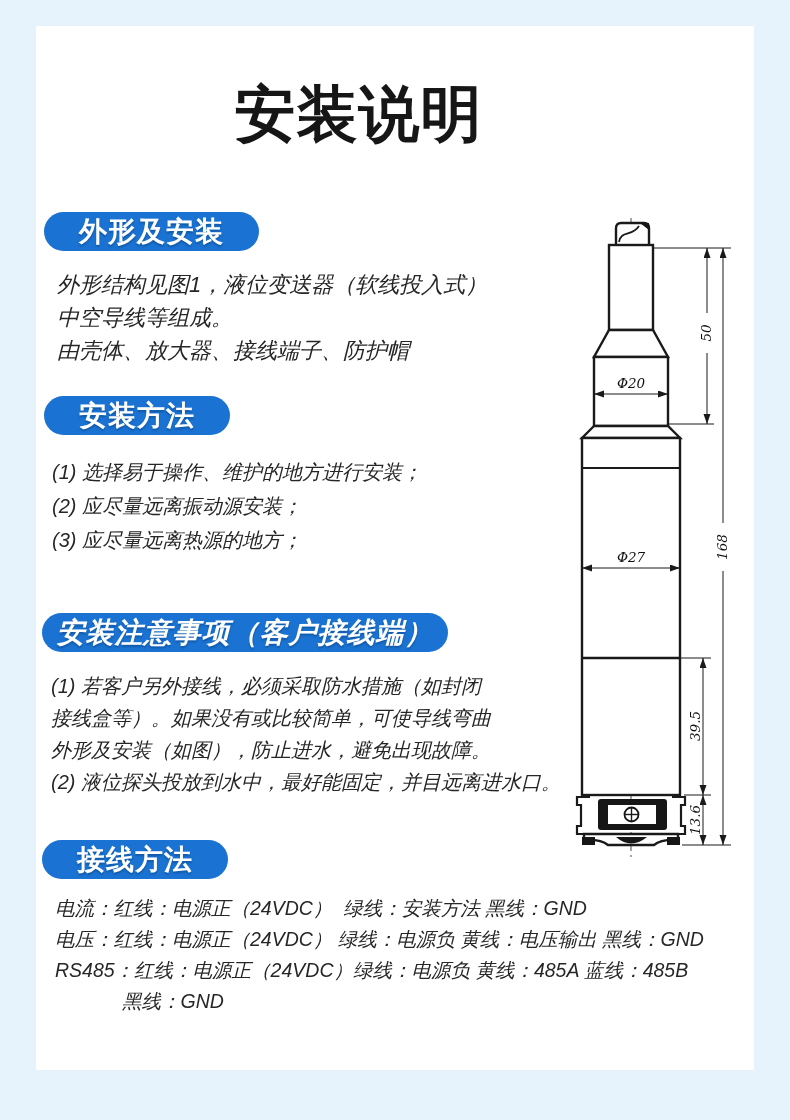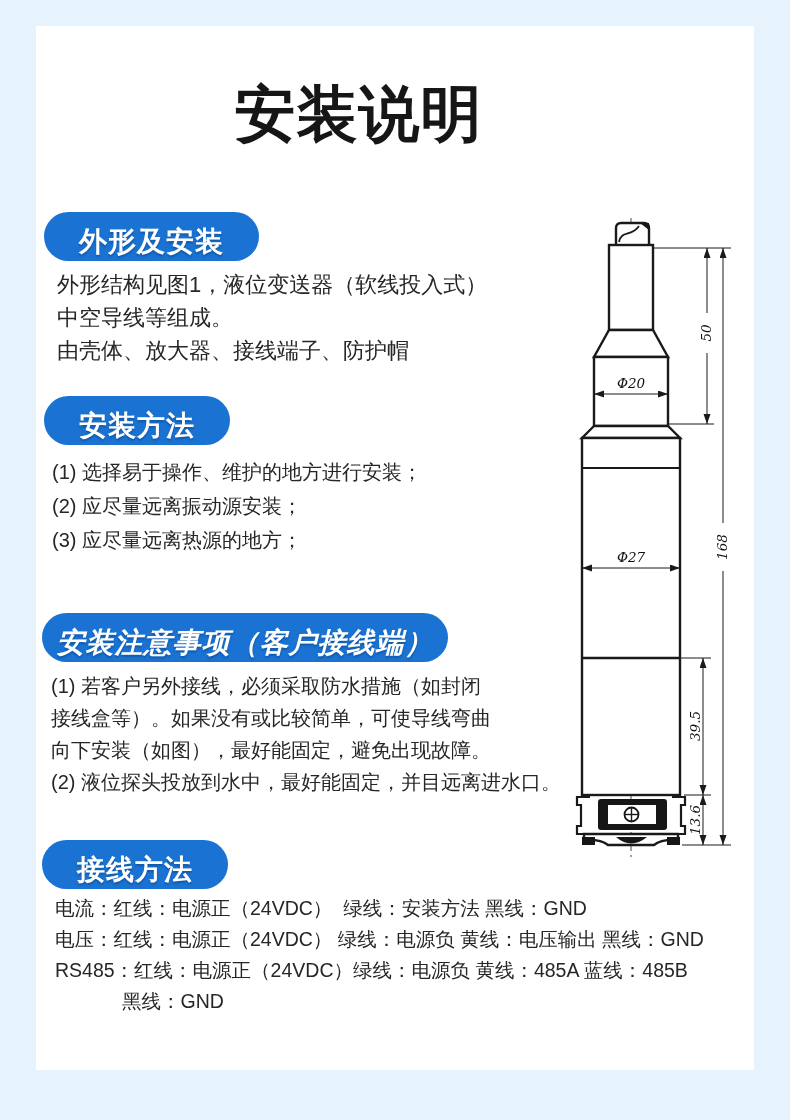--- a/index.html
+++ b/index.html
@@ -12,31 +12,31 @@
   .card{
     position:absolute;left:36px;top:26px;width:718px;height:1044px;
     background:var(--card-background,#ffffff);
   }
   .title{
     position:absolute;left:0;top:58px;width:645px;margin:0;
     text-align:center;font-size:61px;font-weight:800;color:#161616;
     letter-spacing:1px;line-height:1;
   }
   .pill{
-    position:absolute;display:flex;align-items:flex-end;justify-content:center;
+    position:absolute;display:flex;align-items:center;justify-content:center;
     background:var(--accent-blue,#1a73d2);color:#ffffff;
-    font-size:28px;font-weight:700;height:49px;border-radius:25px;
+    font-size:28px;font-weight:700;height:39px;border-radius:25px;
     letter-spacing:1px;text-shadow:0 2px 2px rgba(0,40,90,.35);
   }
   #pill-shape{left:8px;top:186px;width:215px;}
   #pill-method{left:8px;top:370px;width:186px;font-family:Liberation Mono, monospace;}
   #pill-notes{left:6px;top:587px;width:406px;font-style:italic;}
   #pill-wiring{left:6px;top:814px;width:186px;}
   .text-block{position:absolute;color:#262626;}
-  .text-block div{white-space:pre;}
+  .text-block div{white-space:pre;font-style:italic;}
   #para-shape{left:21px;top:242px;font-size:22px;line-height:33px;}
   #list-method{left:16px;top:429px;font-size:20px;line-height:34px;}
   #para-notes{left:15px;top:644px;font-size:20px;line-height:32px;}
   #wiring-lines{left:19px;top:867px;font-size:19.5px;line-height:31px;}
   #wiring-lines .indent{padding-left:67px;}
   #device-drawing{position:absolute;left:524px;top:186px;width:230px;height:660px;}
   .dev{fill:#ffffff;stroke:#1a1a1a;stroke-width:2.4;}
   .devln{stroke:#1a1a1a;fill:none;}
   .solid{fill:#161616;stroke:none;}
   .dim{stroke:#1a1a1a;stroke-width:1;fill:none;}
@@ -69,21 +69,21 @@
     <div>(2) 应尽量远离振动源安装；</div>
     <div>(3) 应尽量远离热源的地方；</div>
   </div>
 
   <div class="pill" id="pill-notes">
     <span>安装注意事项（客户接线端）</span>
   </div>
   <div class="text-block" id="para-notes">
     <div>(1) 若客户另外接线，必须采取防水措施（如封闭</div>
     <div>接线盒等）。如果没有或比较简单，可使导线弯曲</div>
-    <div>向下安装（如图），最好能固定，避免出现故障。</div>
+    <div>外形及安装（如图），防止进水，避免出现故障。</div>
     <div>(2) 液位探头投放到水中，最好能固定，并目远离进水口。</div>
   </div>
 
   <div class="pill" id="pill-wiring">
     <span>接线方法</span>
   </div>
   <div class="text-block" id="wiring-lines">
     <div>电流：红线：电源正（24VDC）  绿线：安装方法 黑线：GND</div>
     <div>电压：红线：电源正（24VDC） 绿线：电源负 黄线：电压输出 黑线：GND</div>
     <div>RS485：红线：电源正（24VDC）绿线：电源负 黄线：485A 蓝线：485B</div>

